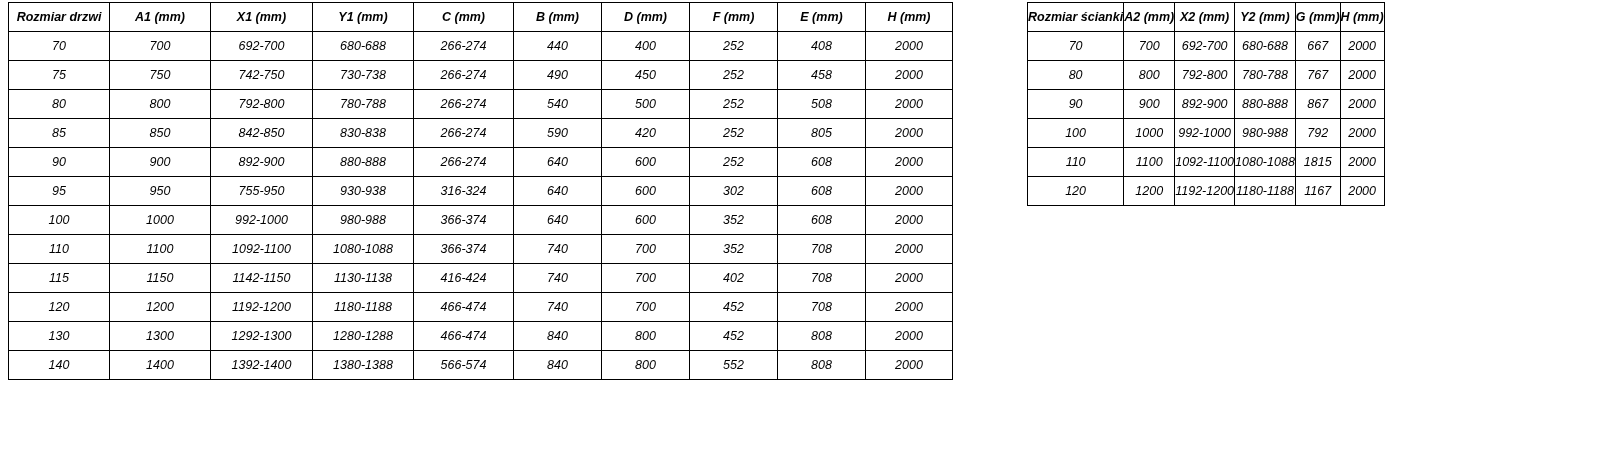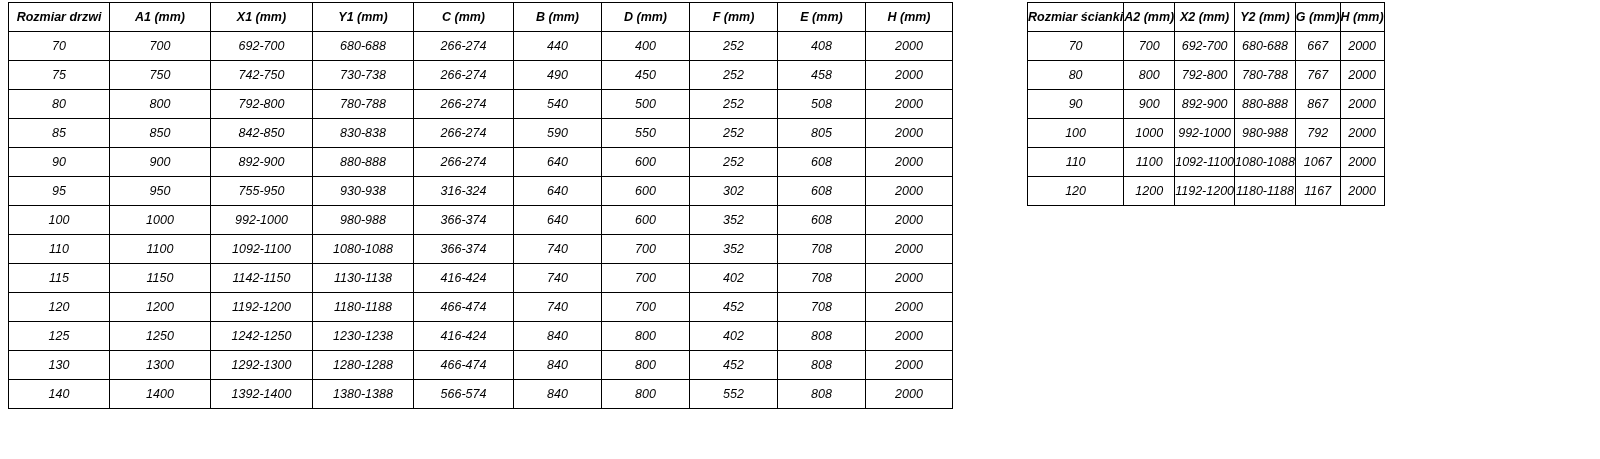--- a/index.html
+++ b/index.html
@@ -143,21 +143,21 @@
             <td>508</td>
             <td>2000</td>
           </tr>
           <tr>
             <td>85</td>
             <td>850</td>
             <td>842-850</td>
             <td>830-838</td>
             <td>266-274</td>
             <td>590</td>
-            <td>550</td>
+            <td>420</td>
             <td>252</td>
             <td>805</td>
             <td>2000</td>
           </tr>
           <tr>
             <td>90</td>
             <td>900</td>
             <td>892-900</td>
             <td>880-888</td>
             <td>266-274</td>
@@ -218,32 +218,20 @@
           <tr>
             <td>120</td>
             <td>1200</td>
             <td>1192-1200</td>
             <td>1180-1188</td>
             <td>466-474</td>
             <td>740</td>
             <td>700</td>
             <td>452</td>
             <td>708</td>
-            <td>2000</td>
-          </tr>
-          <tr>
-            <td>125</td>
-            <td>1250</td>
-            <td>1242-1250</td>
-            <td>1230-1238</td>
-            <td>416-424</td>
-            <td>840</td>
-            <td>800</td>
-            <td>402</td>
-            <td>808</td>
             <td>2000</td>
           </tr>
           <tr>
             <td>130</td>
             <td>1300</td>
             <td>1292-1300</td>
             <td>1280-1288</td>
             <td>466-474</td>
             <td>840</td>
             <td>800</td>
@@ -318,21 +306,21 @@
             <td>992-1000</td>
             <td>980-988</td>
             <td>792</td>
             <td>2000</td>
           </tr>
           <tr>
             <td>110</td>
             <td>1100</td>
             <td>1092-1100</td>
             <td>1080-1088</td>
-            <td>1067</td>
+            <td>1815</td>
             <td>2000</td>
           </tr>
           <tr>
             <td>120</td>
             <td>1200</td>
             <td>1192-1200</td>
             <td>1180-1188</td>
             <td>1167</td>
             <td>2000</td>
           </tr>

